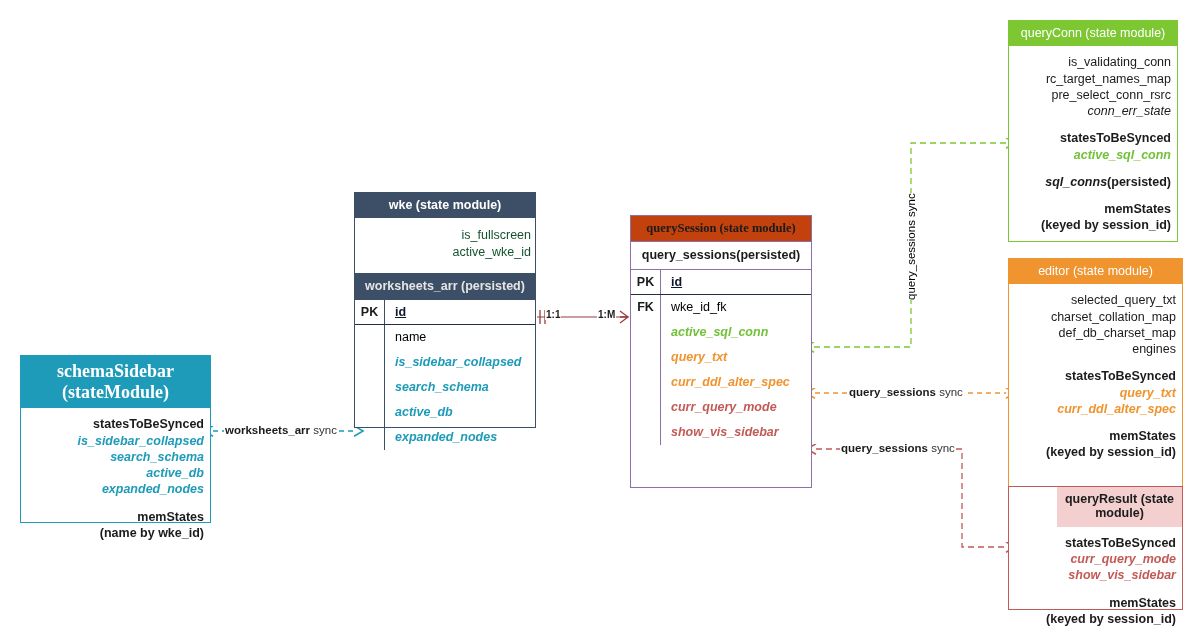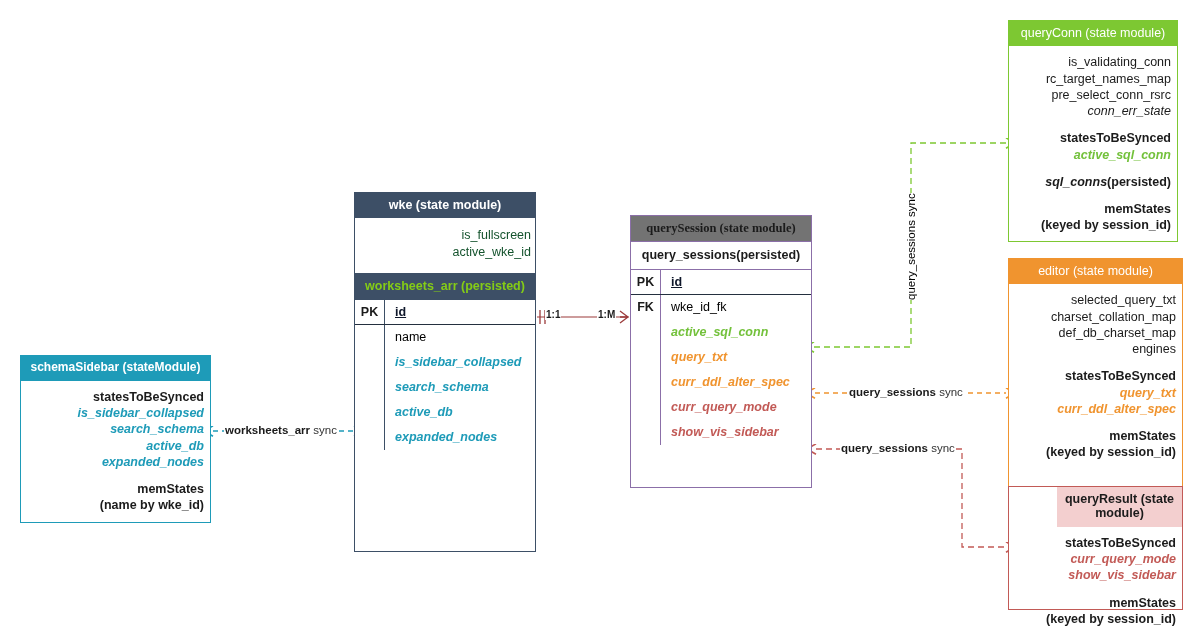--- a/index.html
+++ b/index.html
@@ -16,44 +16,44 @@
   
   .mod{position:absolute;background:#fff;box-sizing:border-box;}
   .mod .hdr{
     text-align:center;font-size:12.5px;padding:5px 4px 6px;
     box-sizing:border-box;line-height:1.15;
   }
   .mod .body{padding:8px 6px 10px;text-align:right;font-size:12.5px;color:#1b1b1b;line-height:1.3;}
 
   
   #schemaSidebar{left:20px;top:355px;width:191px;height:168px;border:1.3px solid #1e9bb8;}
-  #schemaSidebar .hdr{background:#1e9bb8;color:#fff;font-family:Liberation Sans, sans-serif;font-weight:bold;font-size:12px;}
+  #schemaSidebar .hdr{background:#1e9bb8;color:#fff;font-family:Liberation Serif, serif;font-weight:bold;font-size:18px;}
   .b{font-weight:bold;}
   .teal-i{color:#1e9bb8;font-style:italic;font-weight:bold;}
   .gap{height:11px;}
 
   
-  #wke{left:354px;top:192px;width:182px;height:360px;border:1px solid #3d4f66;}
+  #wke{left:354px;top:192px;width:182px;height:236px;border:1px solid #3d4f66;}
   #wke .hdr{background:#3d4f66;color:#fff;font-weight:bold;}
   #wke .plain{padding:9px 4px 12px;text-align:right;font-size:12.5px;color:#14532d;line-height:1.35;}
-  #wke .subhdr{background:#3d4f66;color:#84cc16;font-weight:bold;text-align:center;font-size:12.5px;padding:6px 4px 7px;}
+  #wke .subhdr{background:#3d4f66;color:#e5e5e5;font-weight:bold;text-align:center;font-size:12.5px;padding:6px 4px 7px;}
   .tbl{display:block;}
   .trow{display:flex;}
   .cpk{width:30px;flex:0 0 30px;border-right:1px solid #3d4f66;box-sizing:border-box;
        font-size:12.5px;font-weight:bold;padding:5px 0 5px 0;text-align:center;color:#1b1b1b;}
   .ccol{flex:1;padding:5px 0 5px 10px;font-size:12.5px;color:#0f172a;text-align:left;}
   .keyrow{border-bottom:1.3px solid #24303f;}
   .ul{font-weight:bold;text-decoration:underline;}
   .attr{padding:5px 0 6px 10px;font-size:12.5px;text-align:left;}
   .attrblk{display:flex;}
   .attrblk .cpk{border-right:1px solid #3d4f66;}
 
   
   #querySession{left:630px;top:215px;width:182px;height:273px;border:1px solid #8b6fa8;}
-  #querySession .hdr{background:#737373;color:#1b1b1b;font-family:"Liberation Serif",serif;font-weight:bold;
+  #querySession .hdr{background:#c2410c;color:#1b1b1b;font-family:"Liberation Serif",serif;font-weight:bold;
       border-bottom:1px solid #8b6fa8;}
   #querySession .subhdr{background:#fff;color:#1b1b1b;font-weight:bold;text-align:center;font-size:12.5px;
       padding:6px 4px 7px;border-bottom:1px solid #8b6fa8;}
   #querySession .cpk{border-right:1px solid #8b6fa8;}
   .green-i{color:#73c13b;font-style:italic;font-weight:bold;}
   .orange-i{color:#f0942f;font-style:italic;font-weight:bold;}
   .red-i{color:#c25a56;font-style:italic;font-weight:bold;}
 
   
   #queryConn{left:1008px;top:20px;width:170px;height:222px;border:1.3px solid #7dc832;}

